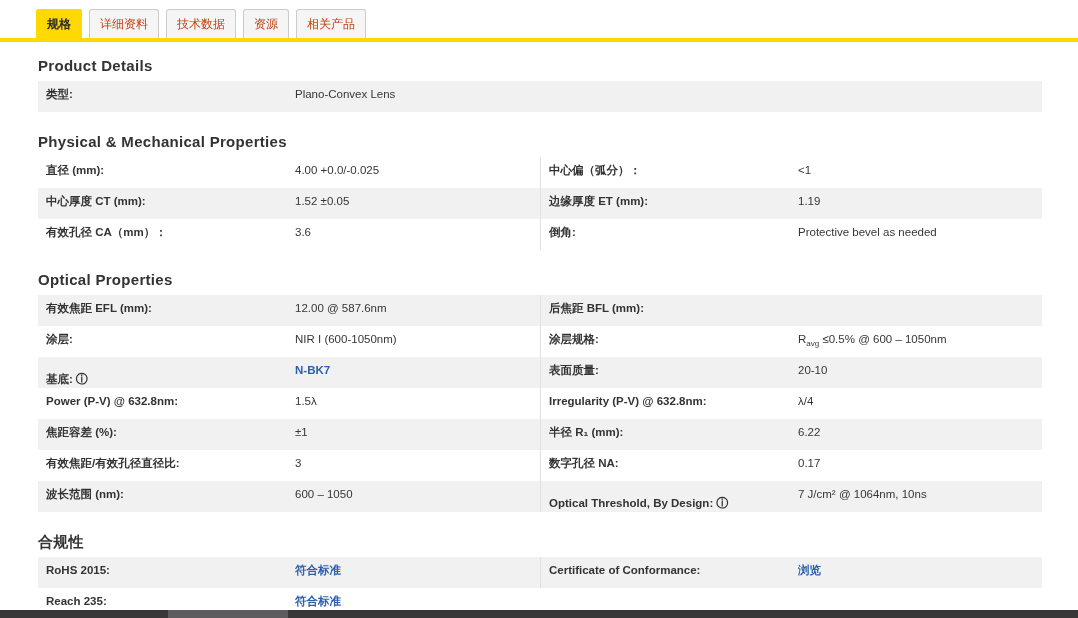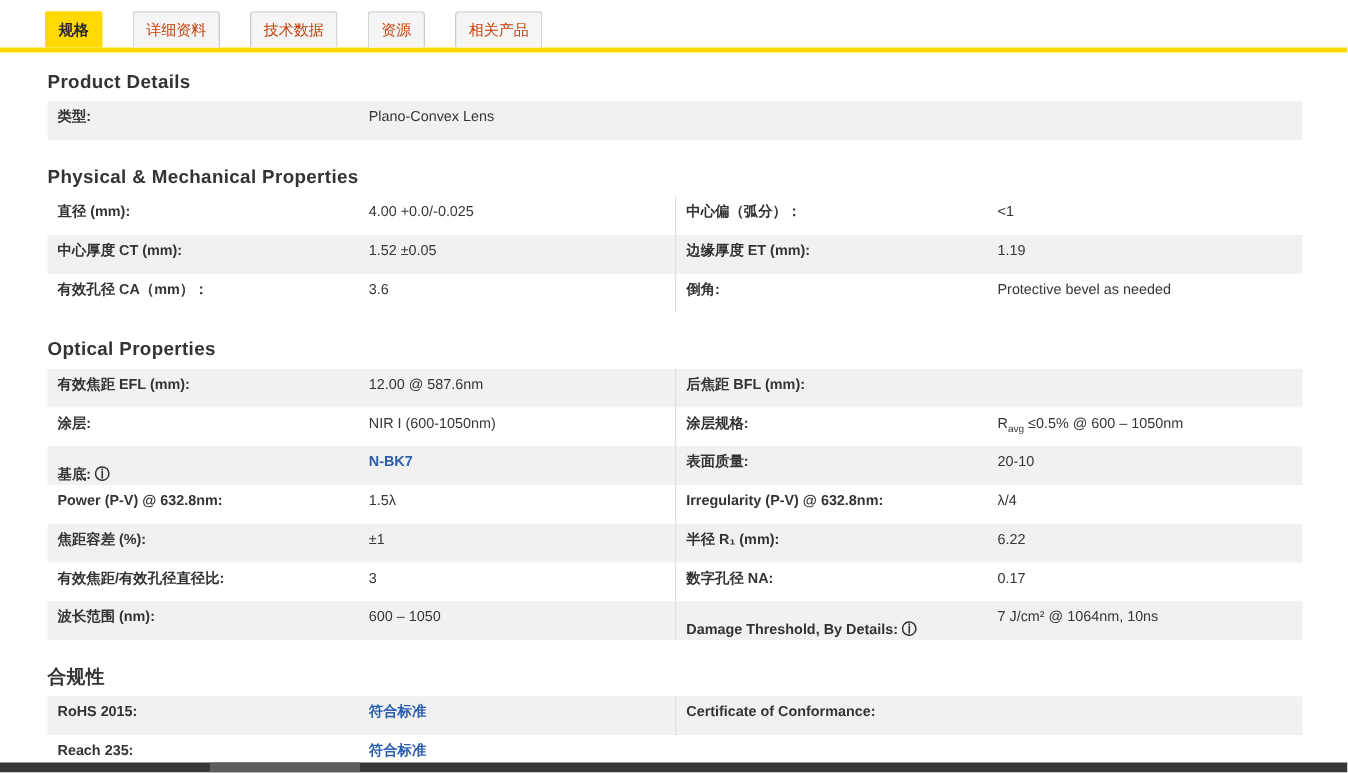--- a/index.html
+++ b/index.html
@@ -9,21 +9,21 @@
     --text:#363636;
     --track:#3a3739;
     --thumb:#5e5c5e;
   }
   *{box-sizing:border-box;margin:0;padding:0;}
   html,body{width:1078px;height:618px;overflow:hidden;background:#fff;
     font-family:"Liberation Sans","DejaVu Sans",sans-serif;color:var(--text);}
   body{position:relative;}
 
   
-  .tabbar{display:flex;align-items:flex-end;gap:24px;padding:9px 0 0 36px;}
+  .tabbar{display:flex;align-items:flex-end;gap:7px;padding:9px 0 0 36px;}
   .tab{font-size:12px;padding:6px 10px 5px;cursor:pointer;white-space:nowrap;}
   .tab.inactive{background:#f5f5f5;border:1px solid #cbcbcb;border-bottom:none;
     border-radius:3px 3px 0 0;color:#c2410c;}
   .tab.active{background:var(--yellow);color:#2a2a2a;font-weight:bold;
     border-radius:2px 2px 0 0;padding:7px 11px 5px;}
   .accent-line{height:4px;background:var(--yellow);width:100%;}
 
   
   .content{padding:0 36px 0 38px;}
   .section-heading{font-size:15px;font-weight:bold;color:#333;
@@ -165,36 +165,39 @@
       <span class="val">0.17</span>
     </div>
   </div>
   <div class="row gray">
     <div class="half">
       <span class="lbl">波长范围 (nm):</span>
       <span class="val">600 – 1050</span>
     </div>
     <div class="half r">
       <span class="lbl">
-        <span class="tip"><span>Damage Threshold, By Details:</span><span class="info-ic">ⓘ</span></span>
+        <span class="tip"><span>Optical Threshold, By Design:</span><span class="info-ic">ⓘ</span></span>
       </span>
       <span class="val">7 J/cm² @ 1064nm, 10ns</span>
     </div>
   </div>
 
   <div class="section-heading">合规性</div>
   <div class="row gray">
     <div class="half">
       <span class="lbl">RoHS 2015:</span>
       <span class="val">
         <a class="lnk">符合标准</a>
       </span>
     </div>
     <div class="half r">
       <span class="lbl">Certificate of Conformance:</span>
+      <span class="val">
+        <a class="lnk">浏览</a>
+      </span>
     </div>
   </div>
   <div class="row">
     <div class="half">
       <span class="lbl">Reach 235:</span>
       <span class="val">
         <a class="lnk">符合标准</a>
       </span>
     </div>
   </div>

